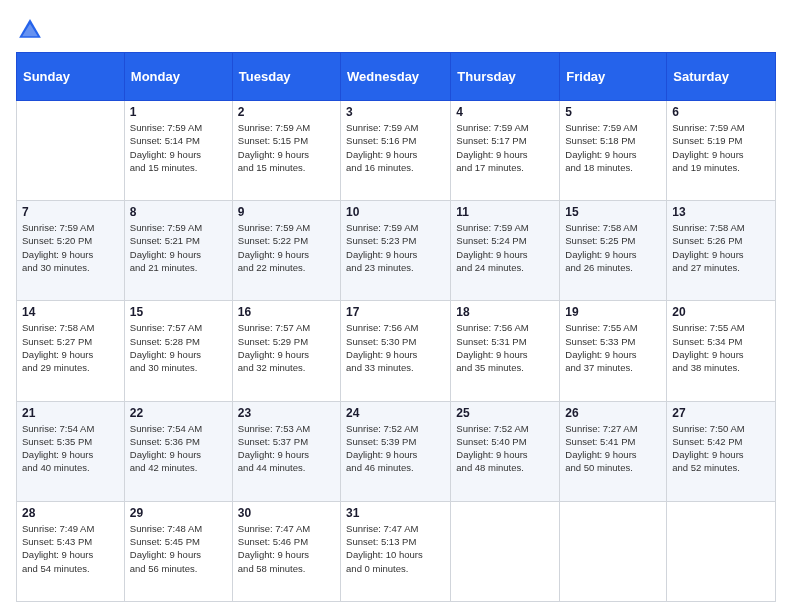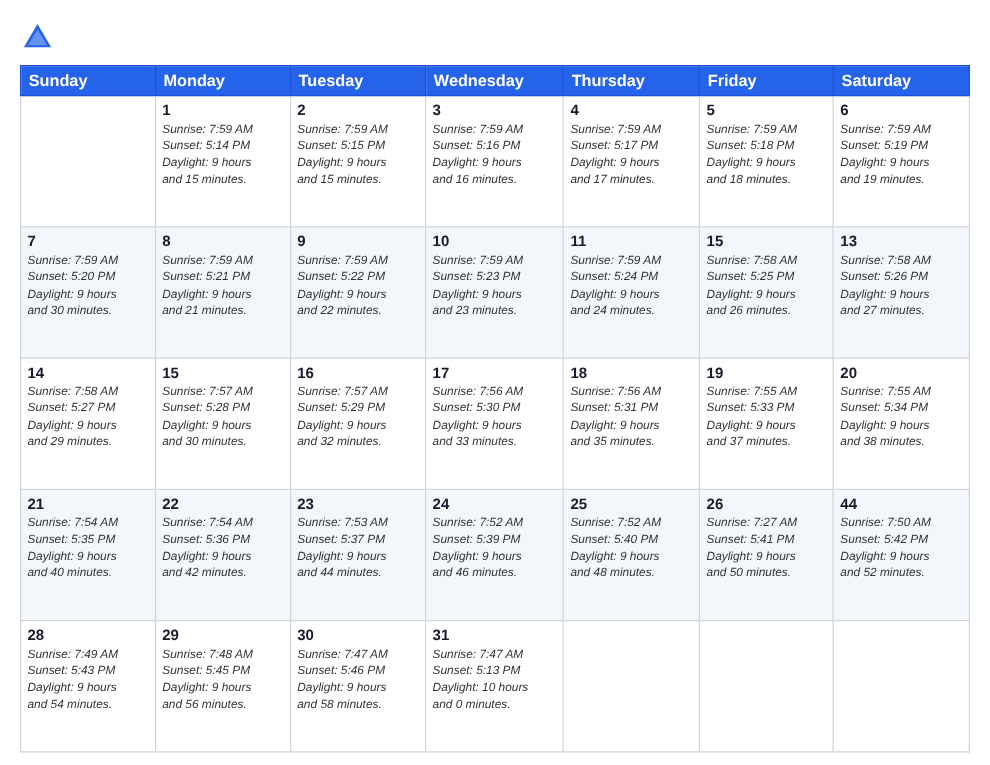--- a/index.html
+++ b/index.html
@@ -58,21 +58,21 @@
     .calendar {
       width: 100%;
       border-collapse: collapse;
       flex: 1;
     }
     .calendar th {
       background: #2563eb;
       color: #fff;
       font-size: 13px;
       font-weight: bold;
-      padding: 4px 6px;
+      padding: 16px 6px;
       text-align: left;
       border: 1px solid #1d4ed8;
     }
     .calendar td {
       border: 1px solid #d1d5db;
       vertical-align: top;
       padding: 4px 5px;
       width: 113px;
       min-height: 85px;
     }
@@ -80,21 +80,20 @@
       font-size: 12px;
       font-weight: bold;
       color: #1a1a2e;
       display: block;
       margin-bottom: 2px;
     }
     .day-info {
       font-size: 9.5px;
       color: #333;
       line-height: 1.4;
-      font-style: italic;
     }
     .empty-cell {
       background: #f9fafb;
     }
     tr:nth-child(odd) td {
       background: #fff;
     }
     tr:nth-child(even) td {
       background: #f3f6fb;
     }
@@ -373,21 +372,21 @@
           <td>
             <span class="day-num">26</span>
             <div class="day-info">
               <div>Sunrise: 7:27 AM</div>
               <div>Sunset: 5:41 PM</div>
               <div>Daylight: 9 hours</div>
               <div>and 50 minutes.</div>
             </div>
           </td>
           <td>
-            <span class="day-num">44</span>
+            <span class="day-num">27</span>
             <div class="day-info">
               <div>Sunrise: 7:50 AM</div>
               <div>Sunset: 5:42 PM</div>
               <div>Daylight: 9 hours</div>
               <div>and 52 minutes.</div>
             </div>
           </td>
         </tr>
         <tr>
           <td>

